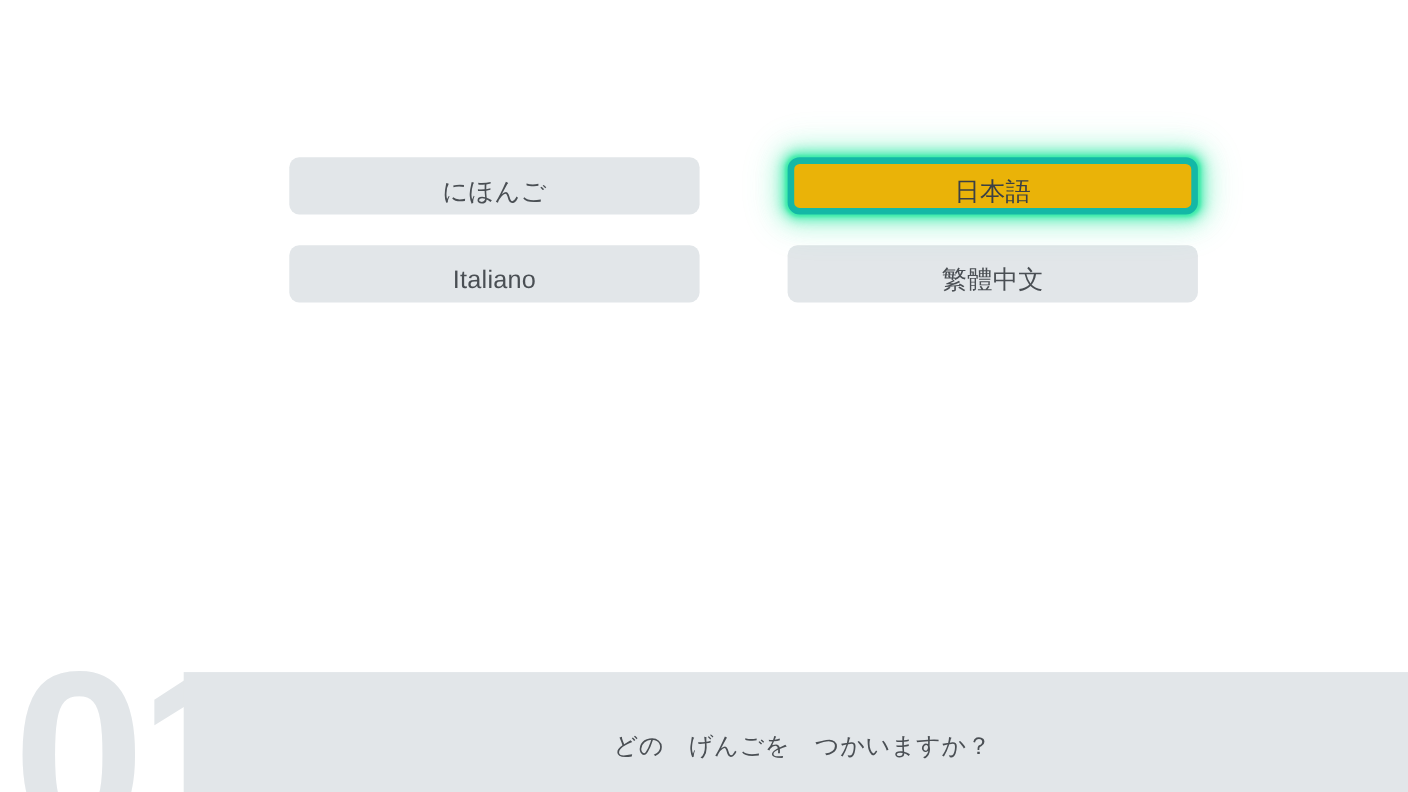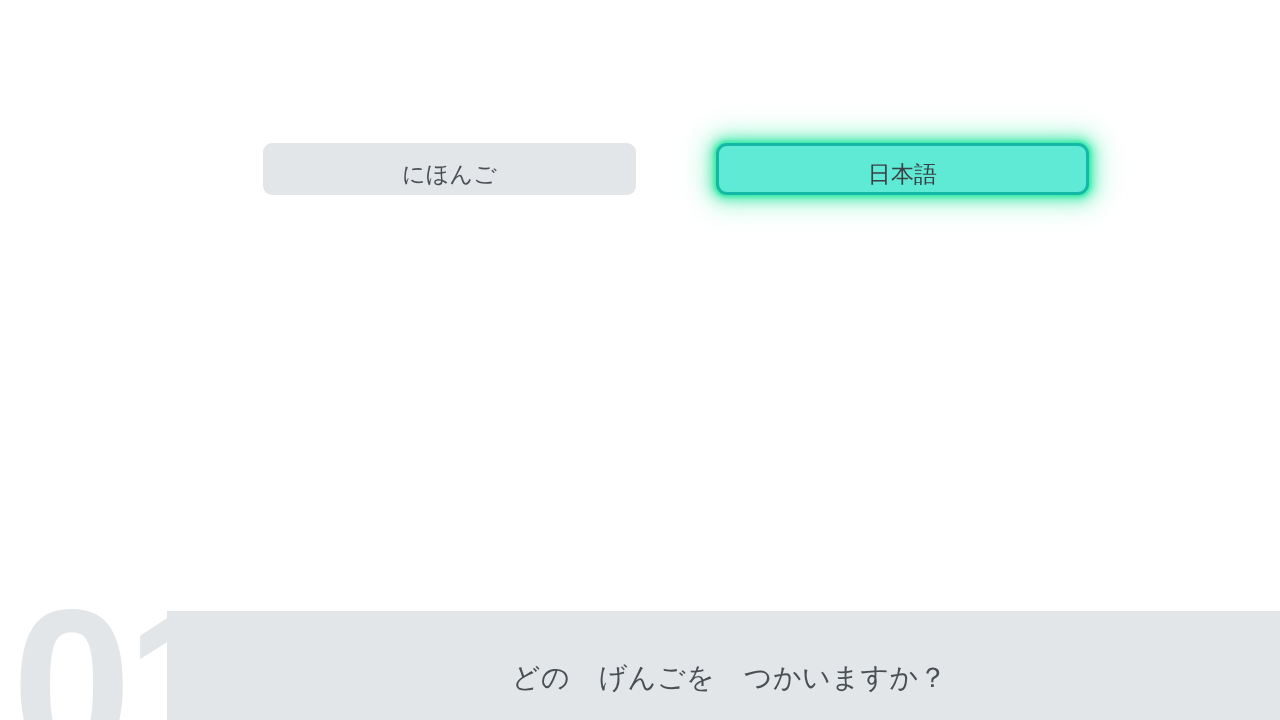--- a/index.html
+++ b/index.html
@@ -37,22 +37,22 @@
     color:#4a4f54;
     font-size:23px;
     font-family:"Liberation Sans","DejaVu Sans",sans-serif;
     letter-spacing:0.2px;
     cursor:pointer;
     user-select:none;
     line-height:1;
     padding-bottom:1px;
   }
   .lang-btn.selected {
-    background:#5eead4;
-    border:3px solid #14b8a6;
+    background:#eab308;
+    border:6px solid #14b8a6;
     border-radius:11px;
     box-shadow:
        0 0 3px 2px rgba(60,235,170,0.95),
        0 0 9px 5px rgba(60,235,170,0.65),
        0 0 18px 9px rgba(60,235,170,0.35),
        0 0 30px 14px rgba(60,235,170,0.15);
     color:#3b4045;
     z-index:3;
   }
 
@@ -87,40 +87,42 @@
     top:587px;
     width:1137px;
     height:133px;
     background:#e2e6e9;
     display:flex;
     align-items:center;
     justify-content:center;
   }
   #prompt-text {
     color:#4a4f54;
-    font-size:28px;
+    font-size:22px;
     font-family:"Liberation Sans","DejaVu Sans",sans-serif;
     letter-spacing:0.5px;
     white-space:pre;
     transform:translateX(-6px);
   }
 </style>
 </head>
 <body>
 
 <div id="screen">
 
   <div id="lang-grid">
 
     <button class="lang-btn">にほんご</button>
 
     <button class="lang-btn selected">日本語</button>
+    <button class="lang-btn">Italiano</button>
 
 
 
+    <button class="lang-btn">繁體中文</button>
 
   </div>
 
   <div id="watermark">
     <span>01</span>
   </div>
 
   <div id="prompt-bar">
     <div id="prompt-text">どの　げんごを　つかいますか？</div>
   </div>

